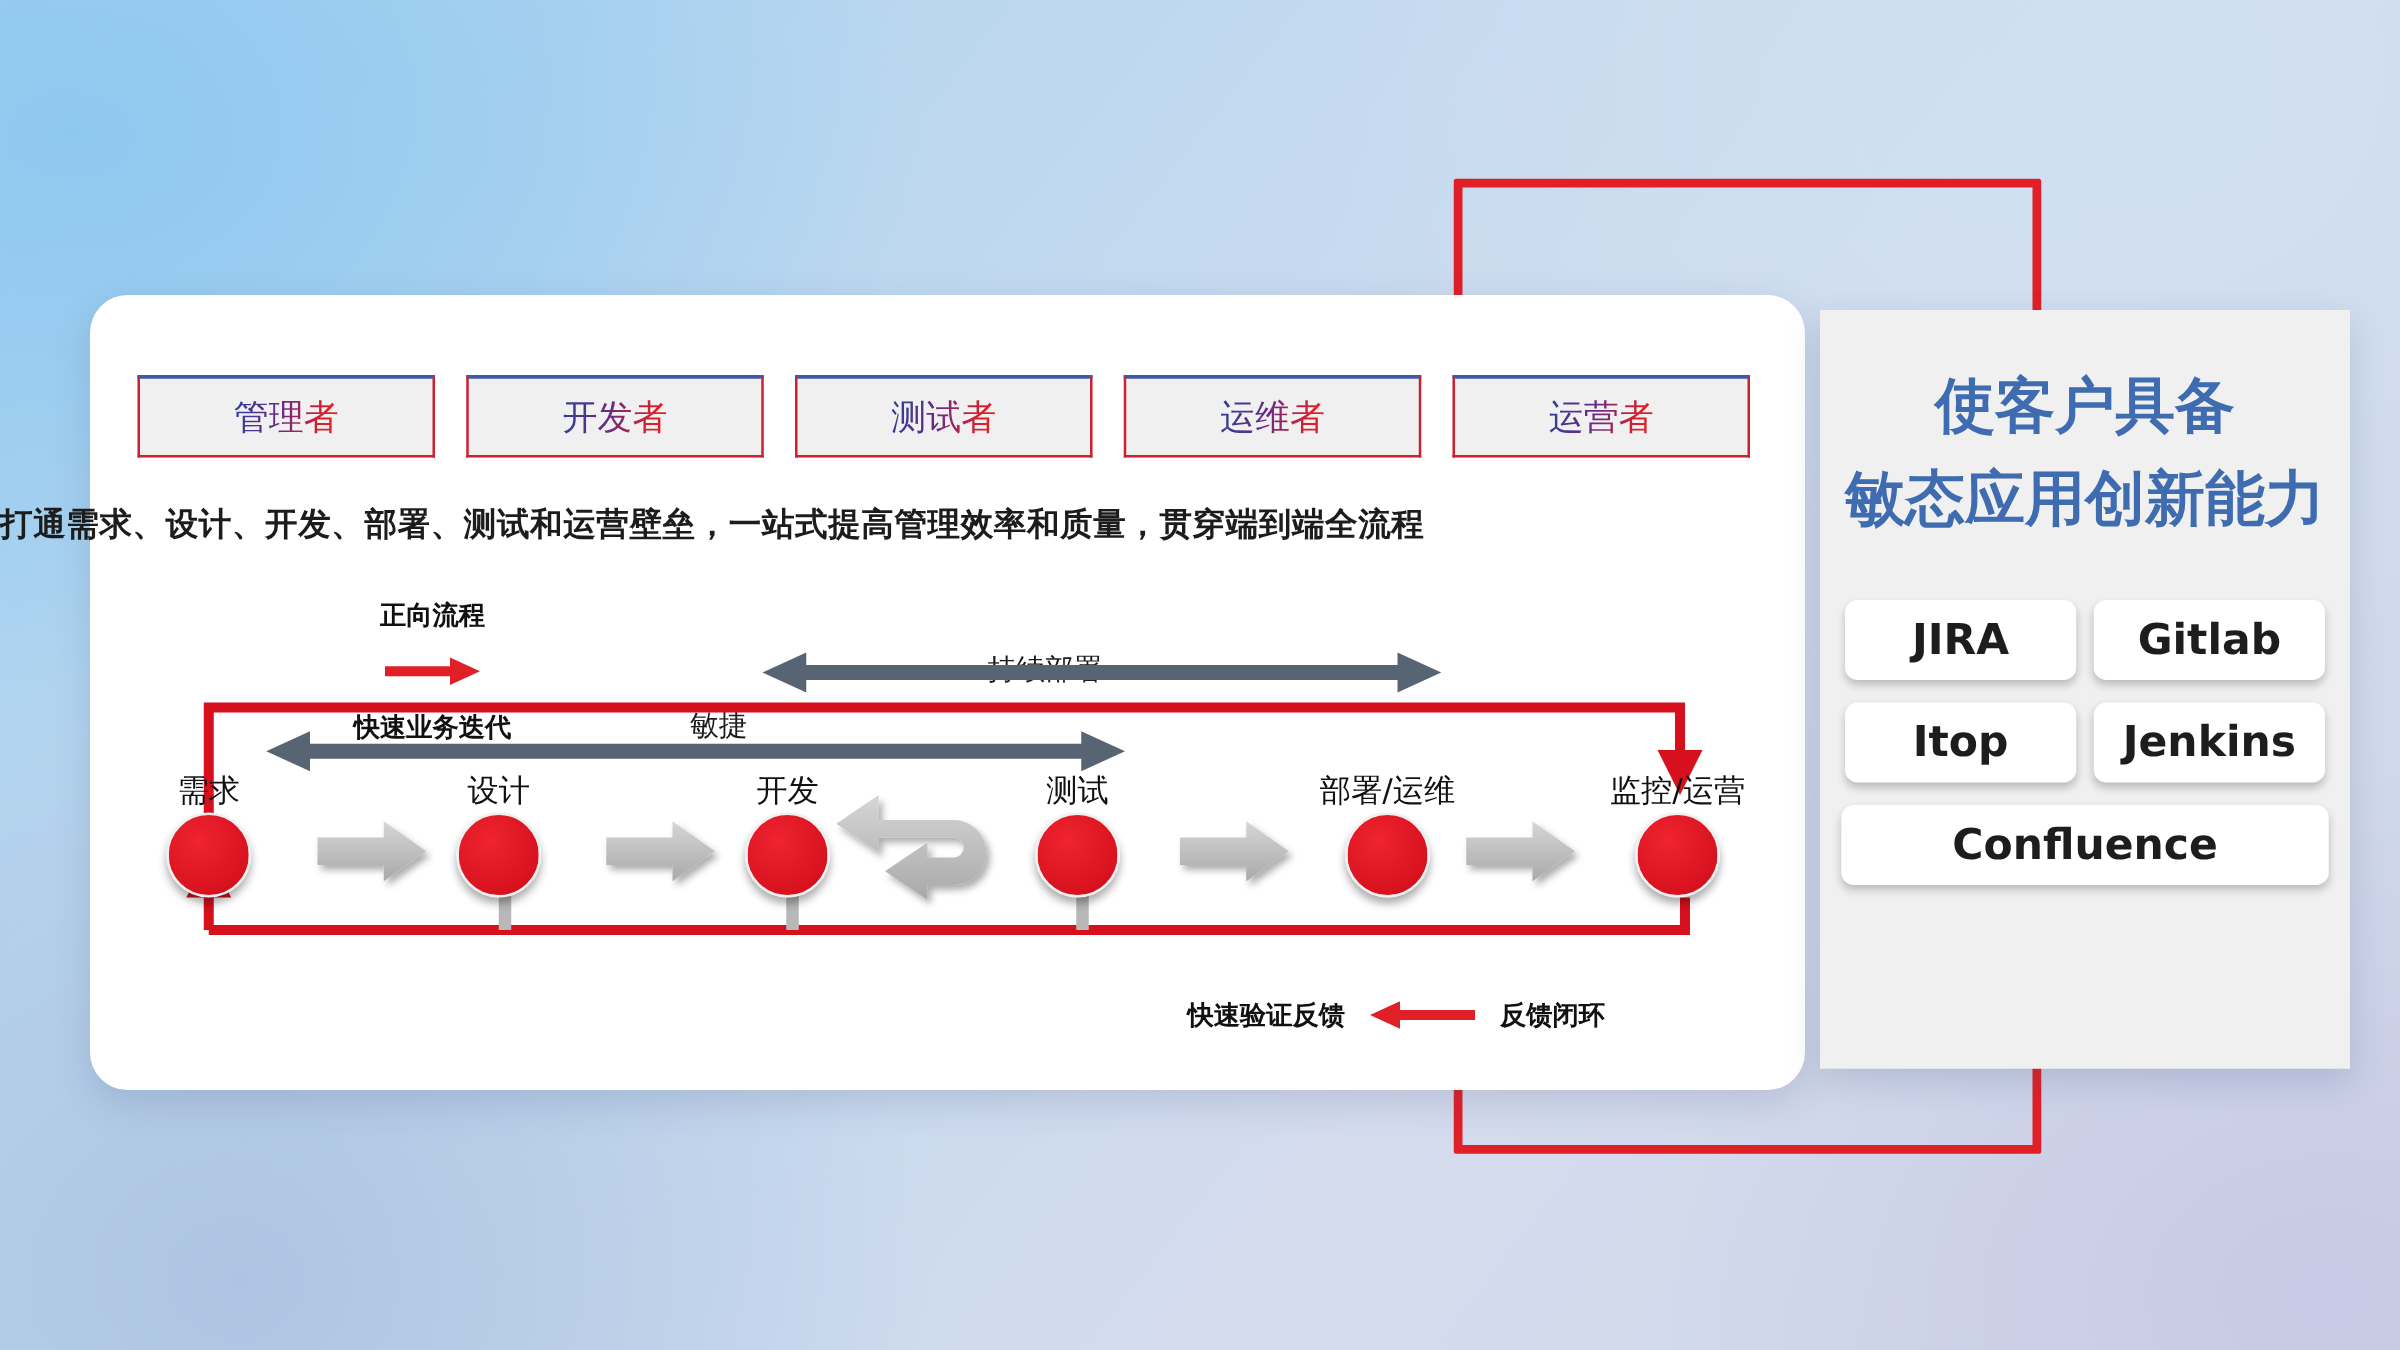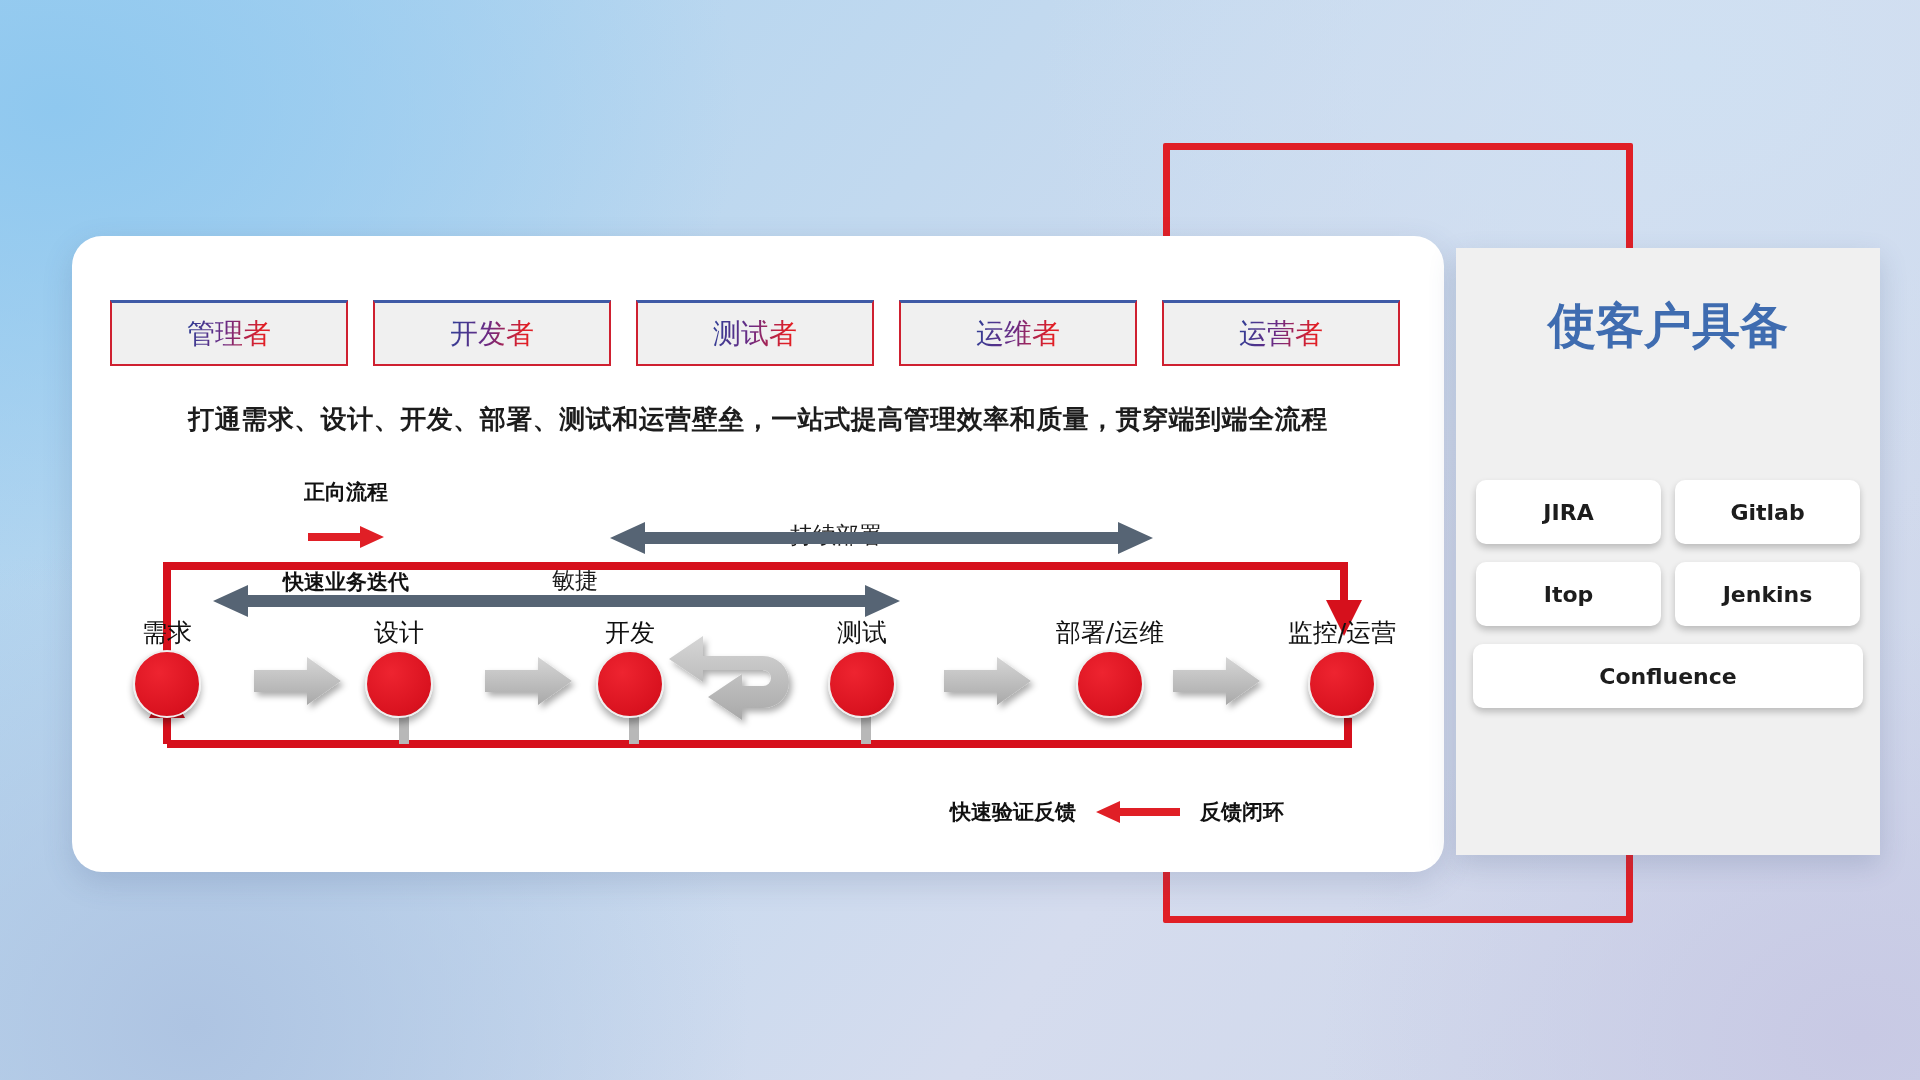--- a/index.html
+++ b/index.html
@@ -36,21 +36,21 @@
      background:#f0f0f0;
      border:2px solid #cf2030;border-top:3px solid #3f5aa6;
      display:flex;align-items:center;justify-content:center;}
   .role span{font-size:28px;font-weight:400;
      background:linear-gradient(100deg,#2d3f96 0%,#6b2a84 45%,#e01f26 85%);
      -webkit-background-clip:text;background-clip:text;color:transparent;
      -webkit-text-fill-color:transparent;
      font-family:"DejaVu Sans","Liberation Sans",sans-serif;}
 
   
-  .desc{position:absolute;left:0;top:402px;width:1516px;text-align:center;
+  .desc{position:absolute;left:0;top:402px;width:1516px;text-align:left;
      font-size:26px;font-weight:bold;color:#1c1c1c;letter-spacing:.5px;
      font-family:"DejaVu Sans","Liberation Sans",sans-serif;}
 
   
   .legend-fwd{position:absolute;left:283px;top:478px;display:flex;align-items:center;gap:20px;flex-direction:column;}
   .legend-fb{position:absolute;left:950px;top:798px;display:flex;align-items:center;gap:20px;}
   .lg-text{font-size:21px;font-weight:bold;color:#111;
      font-family:"DejaVu Sans","Liberation Sans",sans-serif;white-space:nowrap;}
 
   
@@ -75,21 +75,21 @@
   .panel{position:absolute;left:1456px;top:248px;width:424px;height:607px;
      background:#f0f0f0;box-shadow:0 10px 26px rgba(60,80,120,.20);}
   .panel-title{position:absolute;left:1456px;top:288px;width:424px;text-align:center;
      color:#3f6cb0;font-size:48px;font-weight:bold;line-height:1.55;
      font-family:"DejaVu Sans","Liberation Sans",sans-serif;}
   .tools{position:absolute;left:1462px;top:480px;width:412px;
      display:flex;flex-wrap:wrap;gap:18px 14px;justify-content:center;}
   .chip{height:64px;background:#fff;border-radius:10px;
      box-shadow:0 4px 7px rgba(0,0,0,.22);
      display:flex;align-items:center;justify-content:center;
-     font-size:22px;font-weight:bold;color:#1d1d1d;
+     font-size:34px;font-weight:bold;color:#1d1d1d;
      font-family:"DejaVu Sans","Liberation Sans",sans-serif;}
   .chip.half{width:185px;}
   .chip.full{width:390px;}
 
   svg{overflow:visible;}
 </style>
 </head>
 <body>
 
 <div id="stage">
@@ -205,20 +205,21 @@
   <div class="node-dot" style="left:167px;top:650px"></div>
   <div class="node-dot" style="left:399px;top:650px"></div>
   <div class="node-dot" style="left:630px;top:650px"></div>
   <div class="node-dot" style="left:862px;top:650px"></div>
   <div class="node-dot" style="left:1110px;top:650px"></div>
   <div class="node-dot" style="left:1342px;top:650px"></div>
 
   <div class="panel"></div>
   <div class="panel-title">
     <div>使客户具备</div>
+    <div>敏态应用创新能力</div>
   </div>
   <div class="tools">
     <div class="chip half">JIRA</div>
     <div class="chip half">Gitlab</div>
     <div class="chip half">Itop</div>
     <div class="chip half">Jenkins</div>
     <div class="chip full">Confluence</div>
   </div>
 
 </div>

